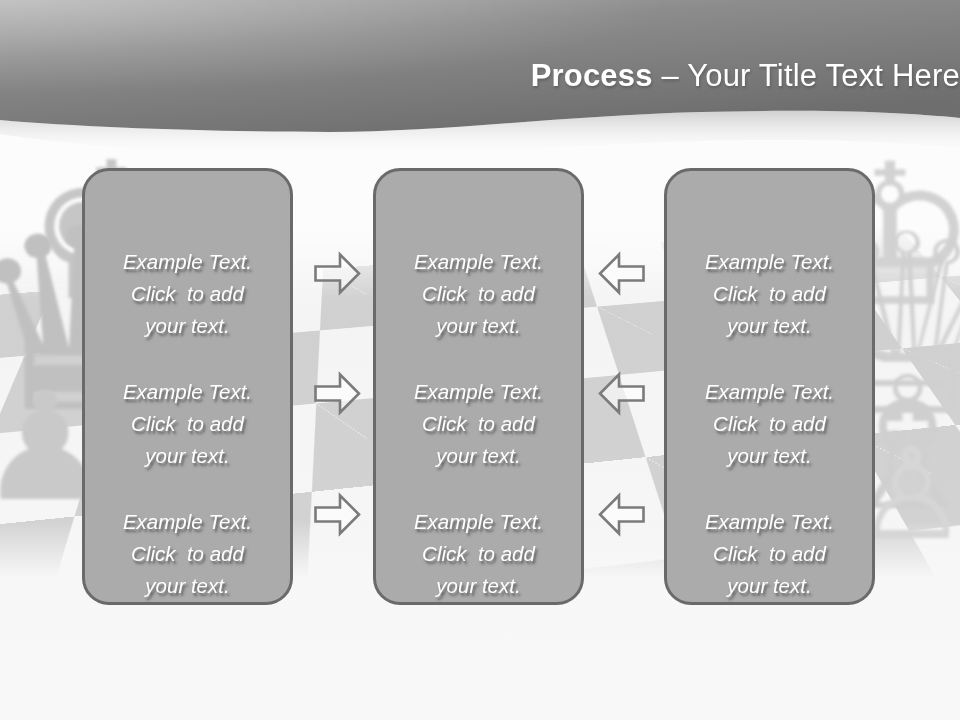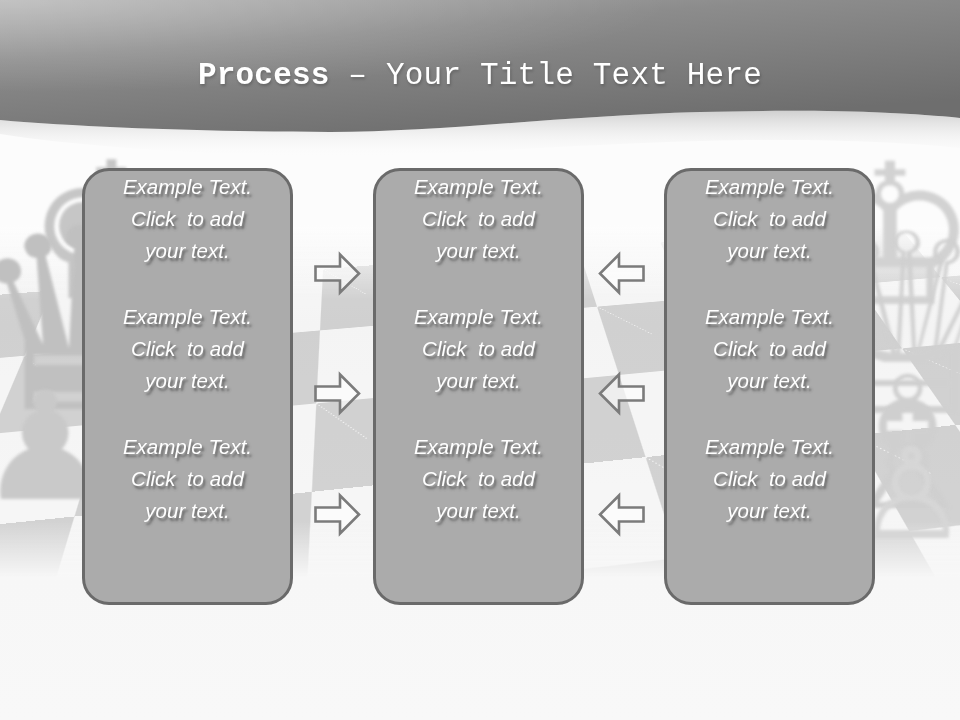--- a/index.html
+++ b/index.html
@@ -47,35 +47,34 @@
   .pl3{left:-22px;top:372px;font-size:150px;color:#c9c9c9;}
   .pr1{right:-18px;top:138px;font-size:196px;color:#d2d2d2;}
   .pr2{right:-58px;top:202px;font-size:250px;color:#d0d0d0;}
   .pr3{right:-30px;top:352px;font-size:184px;color:#cfcfcf;}
   .pr4{right:-8px;top:432px;font-size:126px;color:#d6d6d6;}
 
   
   .header-svg{position:absolute;left:0;top:0;z-index:5;display:block;}
   .title{
     position:absolute;left:0;top:56px;width:960px;z-index:6;
-    text-align:center;color:#ffffff;
+    text-align:right;color:#ffffff;
     font-size:31px;line-height:40px;
     text-shadow:1px 2px 3px rgba(0,0,0,0.22);
     letter-spacing:.2px;
-    font-family:Liberation Mono, monospace;
   }
   .title .bold{font-weight:bold;}
 
   
   .box{
     position:absolute;top:168px;width:205px;height:431px;z-index:4;
     background:#ababab;
     border:3px solid #6a6a6a;
     border-radius:27px;
-    display:flex;flex-direction:column;justify-content:flex-start;align-items:center;
+    display:flex;flex-direction:column;justify-content:flex-end;align-items:center;
     row-gap:34px;
   }
   .box-left{left:82px;}
   .box-middle{left:373px;}
   .box-right{left:664px;}
   .ph{
     margin:0;
     font-style:italic;
     font-size:20.5px;line-height:32px;
     color:#ffffff;text-align:center;

